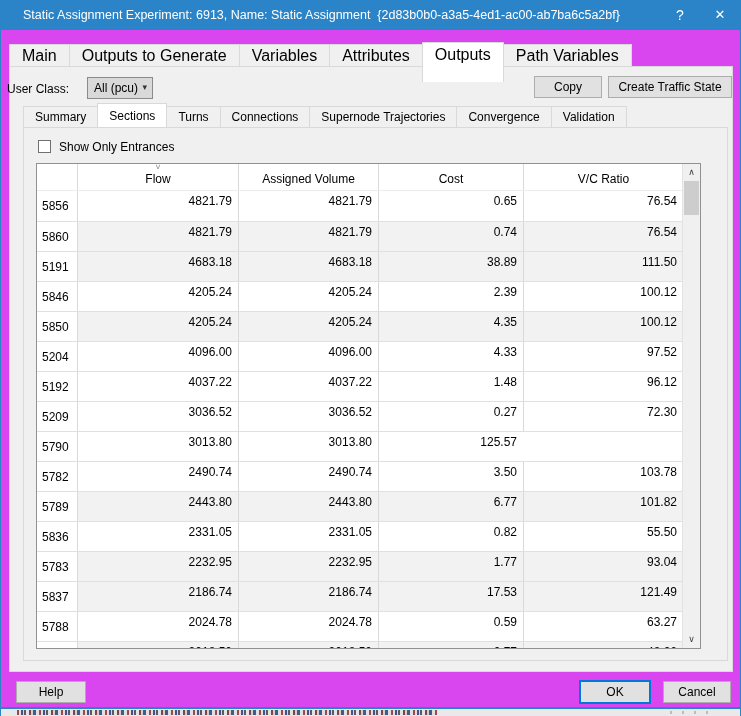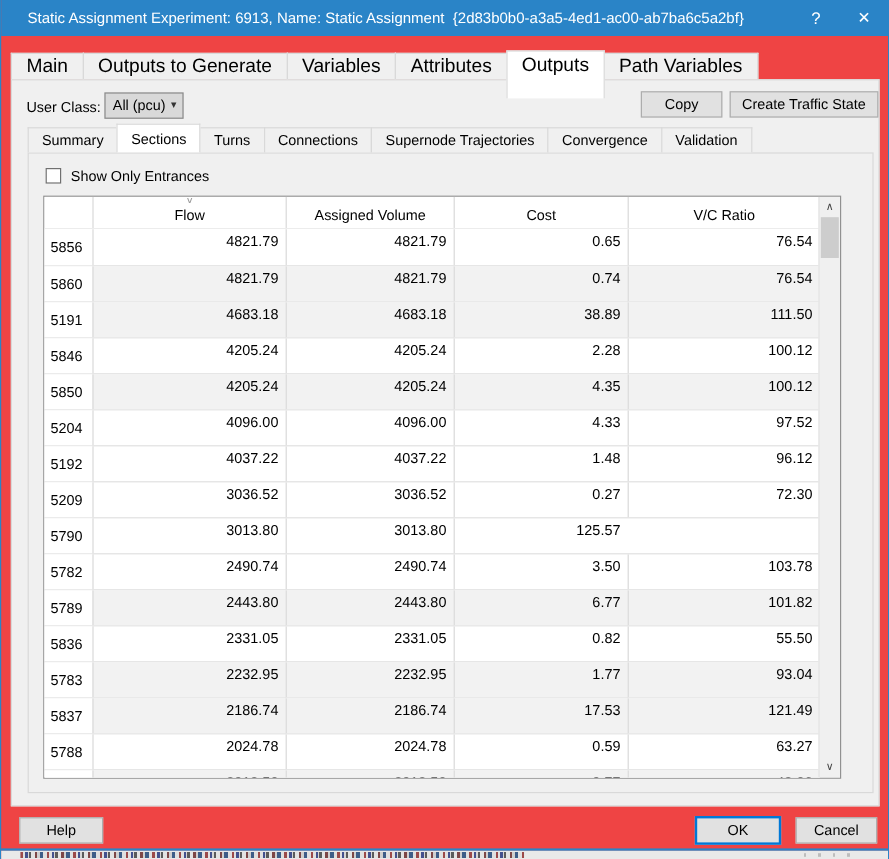--- a/index.html
+++ b/index.html
@@ -1,17 +1,17 @@
 <!DOCTYPE html>
 <html><head>
 <meta charset="utf-8">
 <style>
   * { margin:0; padding:0; box-sizing:border-box; }
   body { width:741px; height:716px; overflow:hidden; font-family:"Liberation Sans", sans-serif; }
-  .window { position:relative; width:741px; height:716px; background:#ef4444;
+  .window { position:relative; width:741px; height:716px; background:#d946ef;
             border-left:1px solid #2a84c7; border-right:1px solid #2a84c7; }
 
   
   .titlebar { position:absolute; left:0; top:0; width:100%; height:30px; background:#2a84c7; color:#fff; }
   .titlebar .title { position:absolute; left:22px; top:8px; font-size:12.5px; white-space:pre; }
   .tb-btn { position:absolute; top:0; height:30px; width:40px; text-align:center; line-height:30px;
             font-size:14px; color:#fff; cursor:default; }
   .tb-help { right:40px; }
   .tb-close { right:0; font-size:13px; }
 
@@ -19,21 +19,21 @@
   .main-tabs { position:absolute; left:8px; top:44px; display:flex; z-index:3; }
   .mtab { height:22px; line-height:21px; padding:0 12px; font-size:16px; color:#000;
           background:#f0f0f0; border:1px solid #d9d9d9; border-bottom:none; margin-left:-1px; }
   .mtab:first-child { margin-left:0; }
   .mtab.selected { background:#fff; height:40px; margin-top:-2px; line-height:24px; position:relative; z-index:4; }
 
   .main-pane { position:absolute; left:8px; top:66px; width:724px; height:606px;
                border:1px solid #d9d9d9; background:#f0f0f0; z-index:1; }
 
   
-  .uc-label { position:absolute; left:21px; top:82px; font-size:12px; z-index:2; }
+  .uc-label { position:absolute; left:6px; top:82px; font-size:12px; z-index:2; }
   .uc-combo { position:absolute; left:86px; top:77px; width:66px; height:22px; background:#d9d9d9;
               border:1px solid #8b8b8b; font-size:12px; z-index:2; }
   .uc-combo .uc-text { position:absolute; left:6px; top:3px; }
   .uc-combo .uc-arrow { position:absolute; right:5px; top:4px; font-size:9px; color:#333; }
   .btn { position:absolute; height:22px; background:#e1e1e1; border:1px solid #adadad;
          font-size:12px; text-align:center; line-height:20px; z-index:2; cursor:default; }
   .copy-btn { left:533px; top:76px; width:68px; }
   .cts-btn  { left:607px; top:76px; width:124px; }
 
   
@@ -169,21 +169,21 @@
             <div class="cell rowid">5191</div>
             <div class="cell val">4683.18</div>
             <div class="cell val">4683.18</div>
             <div class="cell val">38.89</div>
             <div class="cell val">111.50</div>
           </div>
           <div class="trow">
             <div class="cell rowid">5846</div>
             <div class="cell val">4205.24</div>
             <div class="cell val">4205.24</div>
-            <div class="cell val">2.28</div>
+            <div class="cell val">2.39</div>
             <div class="cell val">100.12</div>
           </div>
           <div class="trow shaded">
             <div class="cell rowid">5850</div>
             <div class="cell val">4205.24</div>
             <div class="cell val">4205.24</div>
             <div class="cell val">4.35</div>
             <div class="cell val">100.12</div>
           </div>
           <div class="trow">

